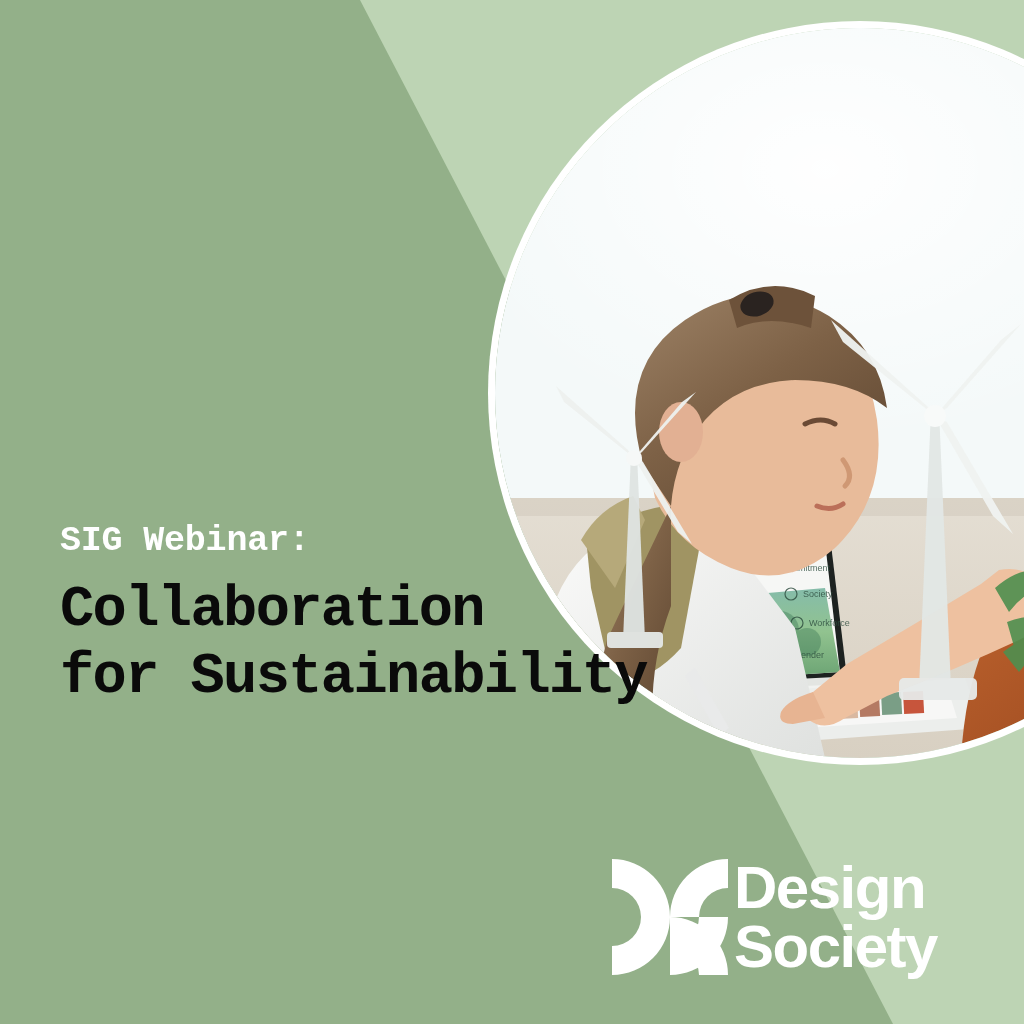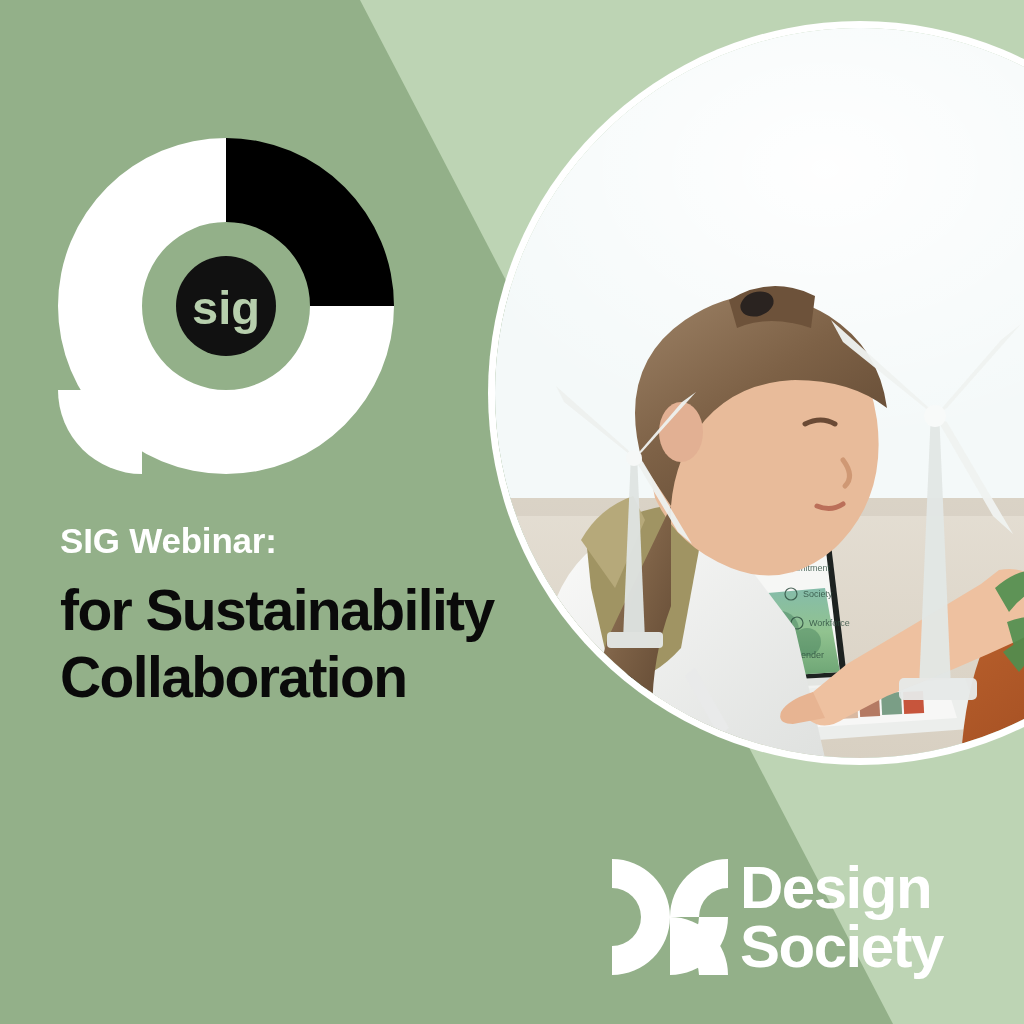--- a/index.html
+++ b/index.html
@@ -64,20 +64,21 @@
     height: 336px;
   }
   .sig-mark svg { display: block; width: 336px; height: 336px; }
 
   
   .text-block {
     position: absolute;
     left: 60px;
     top: 522px;
     width: 520px;
+    font-family: Liberation Mono, monospace;
   }
   .eyebrow {
     font-size: 35px;
     font-weight: bold;
     color: #ffffff;
     letter-spacing: -0.2px;
     line-height: 1.1;
     margin: 0 0 16px 0;
   }
   .headline {
@@ -90,21 +91,21 @@
   }
   .headline .ln { display: block; white-space: nowrap; }
 
   
   .ds-lockup {
     position: absolute;
     left: 612px;
     top: 858px;
     display: flex;
     align-items: center;
-    gap: 12px;
+    gap: 6px;
   }
   .ds-mark { width: 116px; height: 116px; flex: 0 0 auto; }
   .ds-mark svg { display: block; width: 116px; height: 116px; }
   .ds-words {
     color: #ffffff;
     font-size: 60px;
     font-weight: bold;
     line-height: 0.99;
     letter-spacing: -1.5px;
   }
@@ -284,42 +285,26 @@
 
         <g fill="#4f8f4f" opacity="0.9">
           <path d="M500 560 q34 -30 66 -10 q-34 10 -52 34 Z"></path>
           <path d="M512 594 q38 -14 68 8 q-40 -2 -60 20 Z"></path>
           <path d="M508 624 q30 -24 66 -16 q-34 14 -50 36 Z"></path>
         </g>
       </svg>
     </div>
   </div>
 
-  <div class="sig-mark">
-    <svg viewBox="0 0 336 336" xmlns="http://www.w3.org/2000/svg">
-
-      <path d="M168 0 A168 168 0 0 0 0 168 L84 168 A84 84 0 0 1 168 84 Z" fill="#ffffff"></path>
-
-      <path d="M168 0 A168 168 0 0 1 336 168 L252 168 A84 84 0 0 0 168 84 Z" fill="#000000"></path>
-
-      <path d="M336 168 A168 168 0 0 1 168 336 L168 252 A84 84 0 0 0 252 168 Z" fill="#ffffff"></path>
-
-      <path d="M0 168 L84 168 A84 84 0 0 0 168 252 L168 336 A168 168 0 0 1 0 168 Z" fill="#ffffff"></path>
-      <path d="M0 252 A84 84 0 0 0 84 336 L84 252 Z" fill="#ffffff"></path>
-
-      <circle cx="168" cy="168" r="50" fill="#111111"></circle>
-      <text x="168" y="186" text-anchor="middle" font-family="Liberation Sans, sans-serif" font-size="47" font-weight="bold" fill="#b7cfad">sig</text>
-    </svg>
-  </div>
 
   <div class="text-block">
     <p class="eyebrow">SIG Webinar:</p>
     <h1 class="headline">
+      <span class="ln">Collaboration</span>
       <span class="ln">for Sustainability</span>
-      <span class="ln">Collaboration</span>
     </h1>
   </div>
 
   <div class="ds-lockup">
     <div class="ds-mark">
       <svg viewBox="0 0 116 116" xmlns="http://www.w3.org/2000/svg">
 
         <path d="M0 0 L0 29 A29 29 0 0 1 0 87 L0 116 A58 58 0 0 0 0 0 Z" fill="#ffffff"></path>
 
         <path d="M116 0 A58 58 0 0 0 58 58 L87 58 A29 29 0 0 1 116 29 Z" fill="#ffffff"></path>

